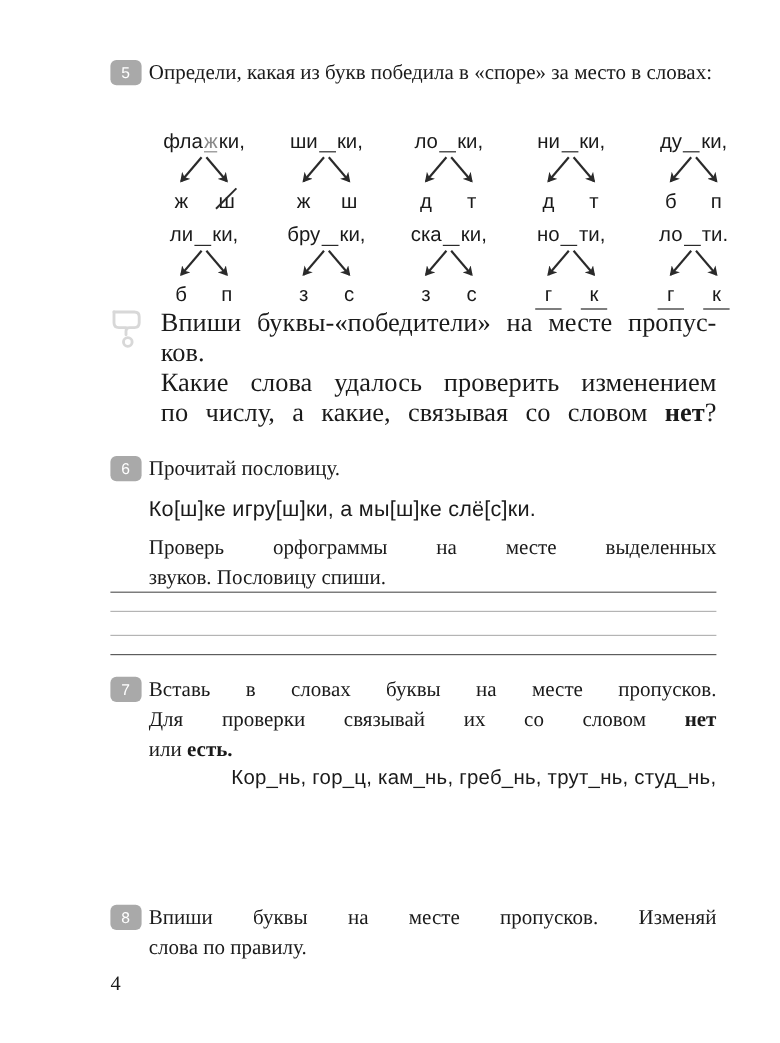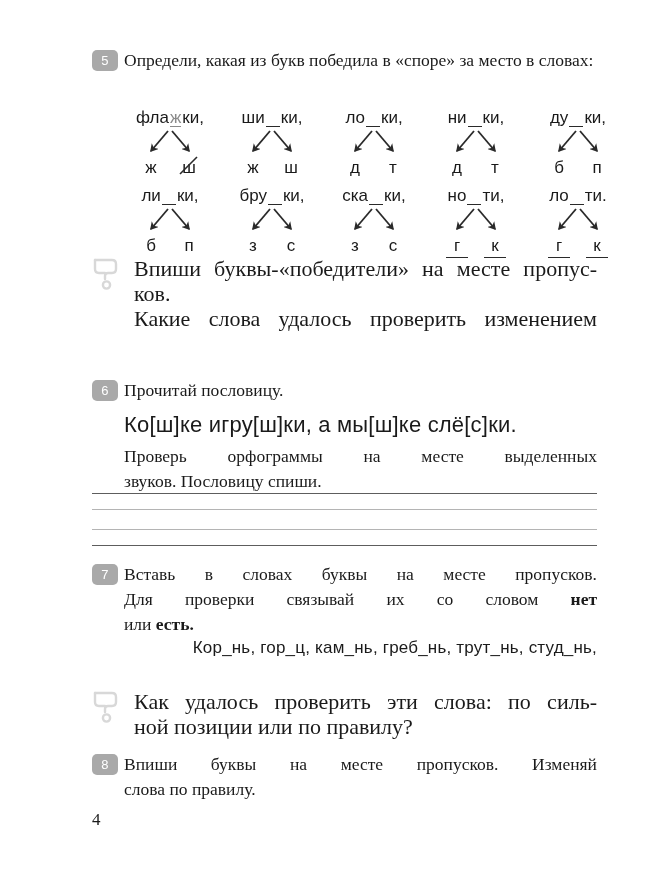--- a/index.html
+++ b/index.html
@@ -85,21 +85,21 @@
     font-size: 22px;
     line-height: 25px;
     text-align: justify;
     text-align-last: left;
   }
   .hint-body p { margin: 0; }
 
   
   .sans {
     font-family: "Liberation Sans", "DejaVu Sans", sans-serif;
-    font-size: 22px;
+    font-size: 18px;
     letter-spacing: 0.2px;
   }
 
   
   .diagram-rows {
     position: absolute;
     left: 118px;
     top: 108px;
     width: 512px;
   }
@@ -398,20 +398,21 @@
       <svg viewBox="0 0 30 34" width="30" height="34" aria-hidden="true">
         <path d="M3 4 H20 Q24 4 24 8 V13 Q24 17 20 17 H16 Q13 17 13 20 V23" fill="none" stroke="#d8d8d8" stroke-width="2.4" stroke-linecap="round" stroke-linejoin="round"></path>
         <path d="M3 4 V13 Q3 17 7 17 H13" fill="none" stroke="#d8d8d8" stroke-width="2.4" stroke-linecap="round" stroke-linejoin="round"></path>
         <circle cx="14.5" cy="29" r="3.6" fill="none" stroke="#d8d8d8" stroke-width="2.4"></circle>
       </svg>
     </div>
     <div class="hint-body">
       <p class="force-just">Впиши буквы-«победители» на месте пропус-</p>
       <p>ков.</p>
       <p class="force-just">Какие слова удалось проверить изменением</p>
+      <p class="force-just"><span>по числу, а какие, связывая со словом </span><b>нет</b><span>?</span></p>
     </div>
   </div>
 
   <div class="ex" style="top:378px;">
     <div class="ex-badge">6</div>
     <div class="ex-body">
       <p>Прочитай пословицу.</p>
     </div>
   </div>
   <div class="ex" style="top:412px;">
@@ -441,33 +442,20 @@
       <p><span>или </span><b>есть.</b></p>
     </div>
   </div>
 
   <div class="ex" style="top:635px;">
     <div class="sans" style="margin-left:0px; font-size:17px; line-height:25px;">
       <p style="margin:0;text-align:right;">Кор_нь, гор_ц, кам_нь, греб_нь, трут_нь, студ_нь,</p>
     </div>
   </div>
 
-  <div class="hint" style="top:689px;">
-    <div class="hint-icon">
-      <svg viewBox="0 0 30 34" width="30" height="34" aria-hidden="true">
-        <path d="M3 4 H20 Q24 4 24 8 V13 Q24 17 20 17 H16 Q13 17 13 20 V23" fill="none" stroke="#d8d8d8" stroke-width="2.4" stroke-linecap="round" stroke-linejoin="round"></path>
-        <path d="M3 4 V13 Q3 17 7 17 H13" fill="none" stroke="#d8d8d8" stroke-width="2.4" stroke-linecap="round" stroke-linejoin="round"></path>
-        <circle cx="14.5" cy="29" r="3.6" fill="none" stroke="#d8d8d8" stroke-width="2.4"></circle>
-      </svg>
-    </div>
-    <div class="hint-body">
-      <p class="force-just">Как удалось проверить эти слова: по силь-</p>
-      <p>ной позиции или по правилу?</p>
-    </div>
-  </div>
 
   <div class="ex" style="top:752px;">
     <div class="ex-badge">8</div>
     <div class="ex-body">
       <p class="force-just">Впиши буквы на месте пропусков. Изменяй</p>
       <p>слова по правилу.</p>
     </div>
   </div>
 
   <div class="pagenum">4</div>

